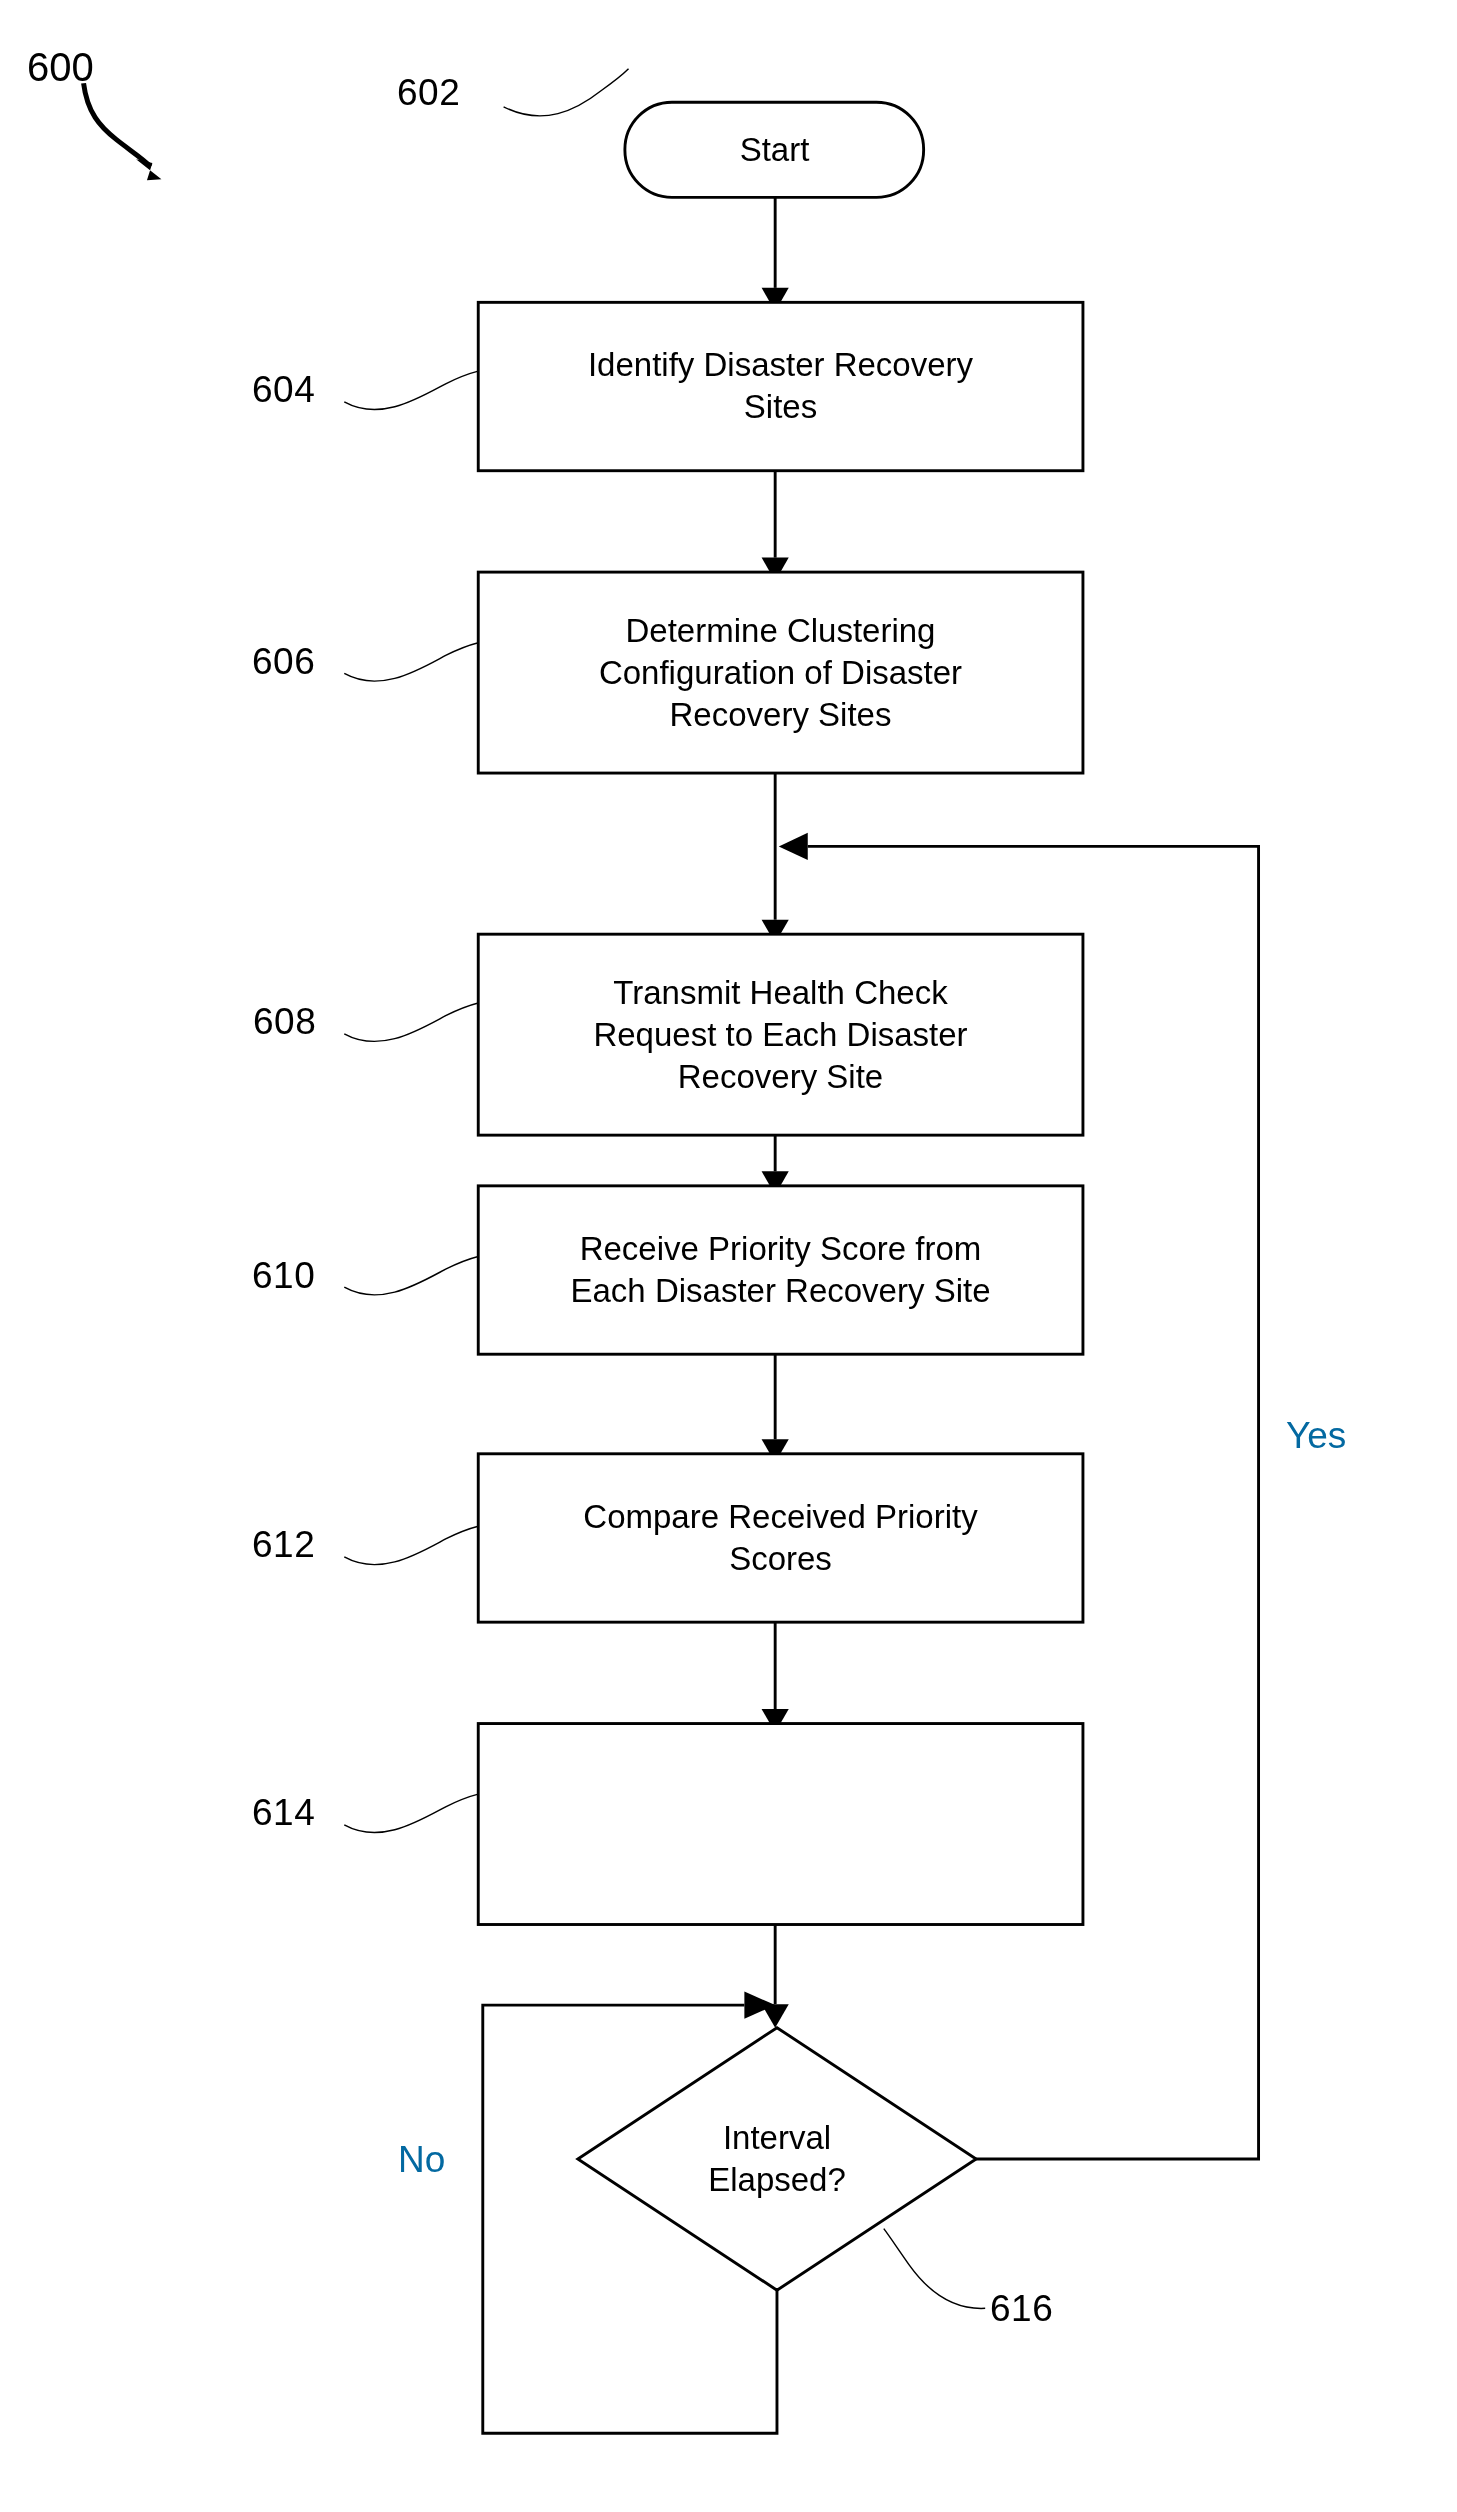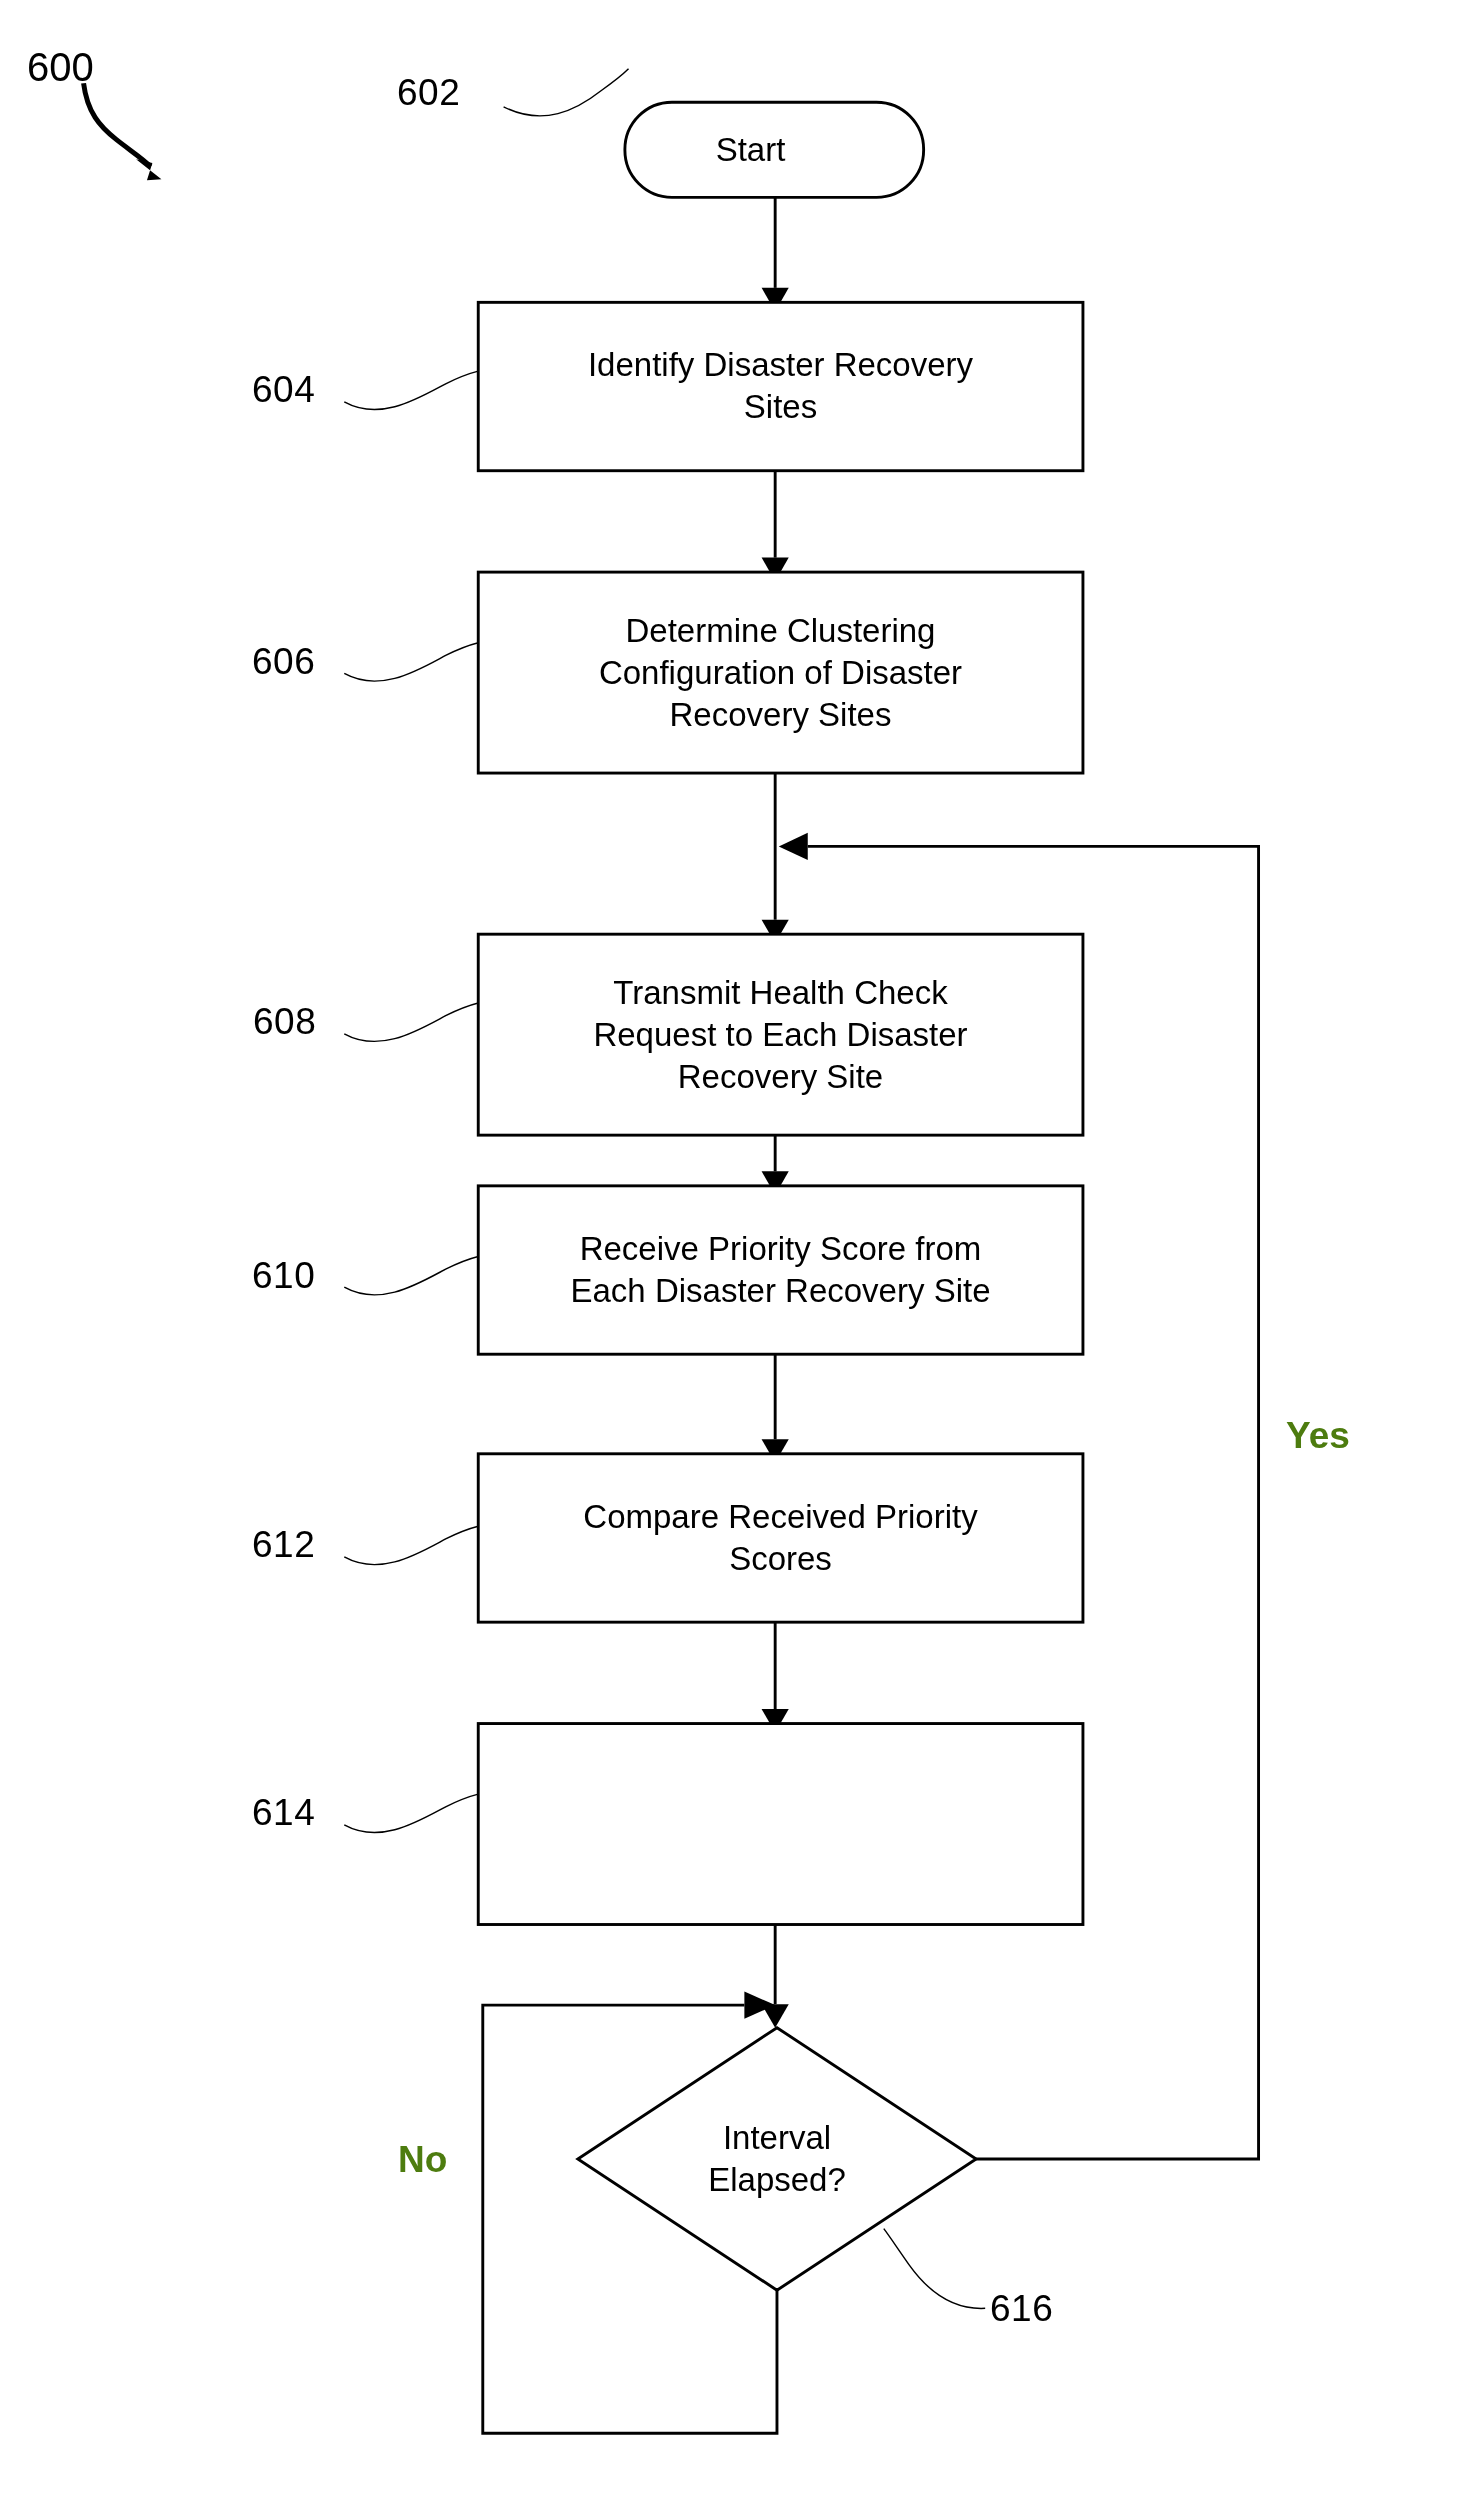--- a/index.html
+++ b/index.html
@@ -44,22 +44,21 @@
     font-size: 37px;
     line-height: 37px;
     color: #000000;
     letter-spacing: 0.5px;
   }
   .edge-label {
     position: absolute;
     font-family: "Liberation Sans", sans-serif;
     font-size: 37px;
     line-height: 37px;
-    color: #4d7c0f;
-    font-weight: bold;
+    color: #0369a1;
   }
   .fig-num {
     position: absolute;
     font-family: "Liberation Sans", sans-serif;
     font-size: 40px;
     line-height: 40px;
     color: #000000;
   }
 </style>
 </head>
@@ -148,21 +147,21 @@
         <path d="M 380 744 C 420 766, 462 740, 492 724 C 508 716, 520 712, 528 710"></path>
         <path d="M 380 1142 C 420 1164, 462 1138, 492 1122 C 508 1114, 520 1110, 528 1108"></path>
         <path d="M 380 1422 C 420 1444, 462 1418, 492 1402 C 508 1394, 520 1390, 528 1388"></path>
         <path d="M 380 1720 C 420 1742, 462 1716, 492 1700 C 508 1692, 520 1688, 528 1686"></path>
         <path d="M 380 2016 C 420 2038, 462 2012, 492 1996 C 508 1988, 520 1984, 528 1982"></path>
         <path d="M 1088 2550 C 1050 2552, 1024 2530, 1004 2502 C 990 2482, 982 2470, 976 2462"></path>
       </g>
     </g>
   </svg>
 
-  <div class="node-label" style="left:601px; top:102px; width:299px; height:95px;">Start</div>
+  <div class="node-label" style="left:625px; top:102px; width:299px; height:95px;">Start</div>
 
   <div class="node-label" style="left:478px; top:302px; width:605px; height:168px;">Identify Disaster Recovery
 Sites</div>
 
   <div class="node-label" style="left:478px; top:572px; width:605px; height:201px;">Determine Clustering
 Configuration of Disaster
 Recovery Sites</div>
 
   <div class="node-label" style="left:478px; top:934px; width:605px; height:201px;">Transmit Health Check
 Request to Each Disaster

